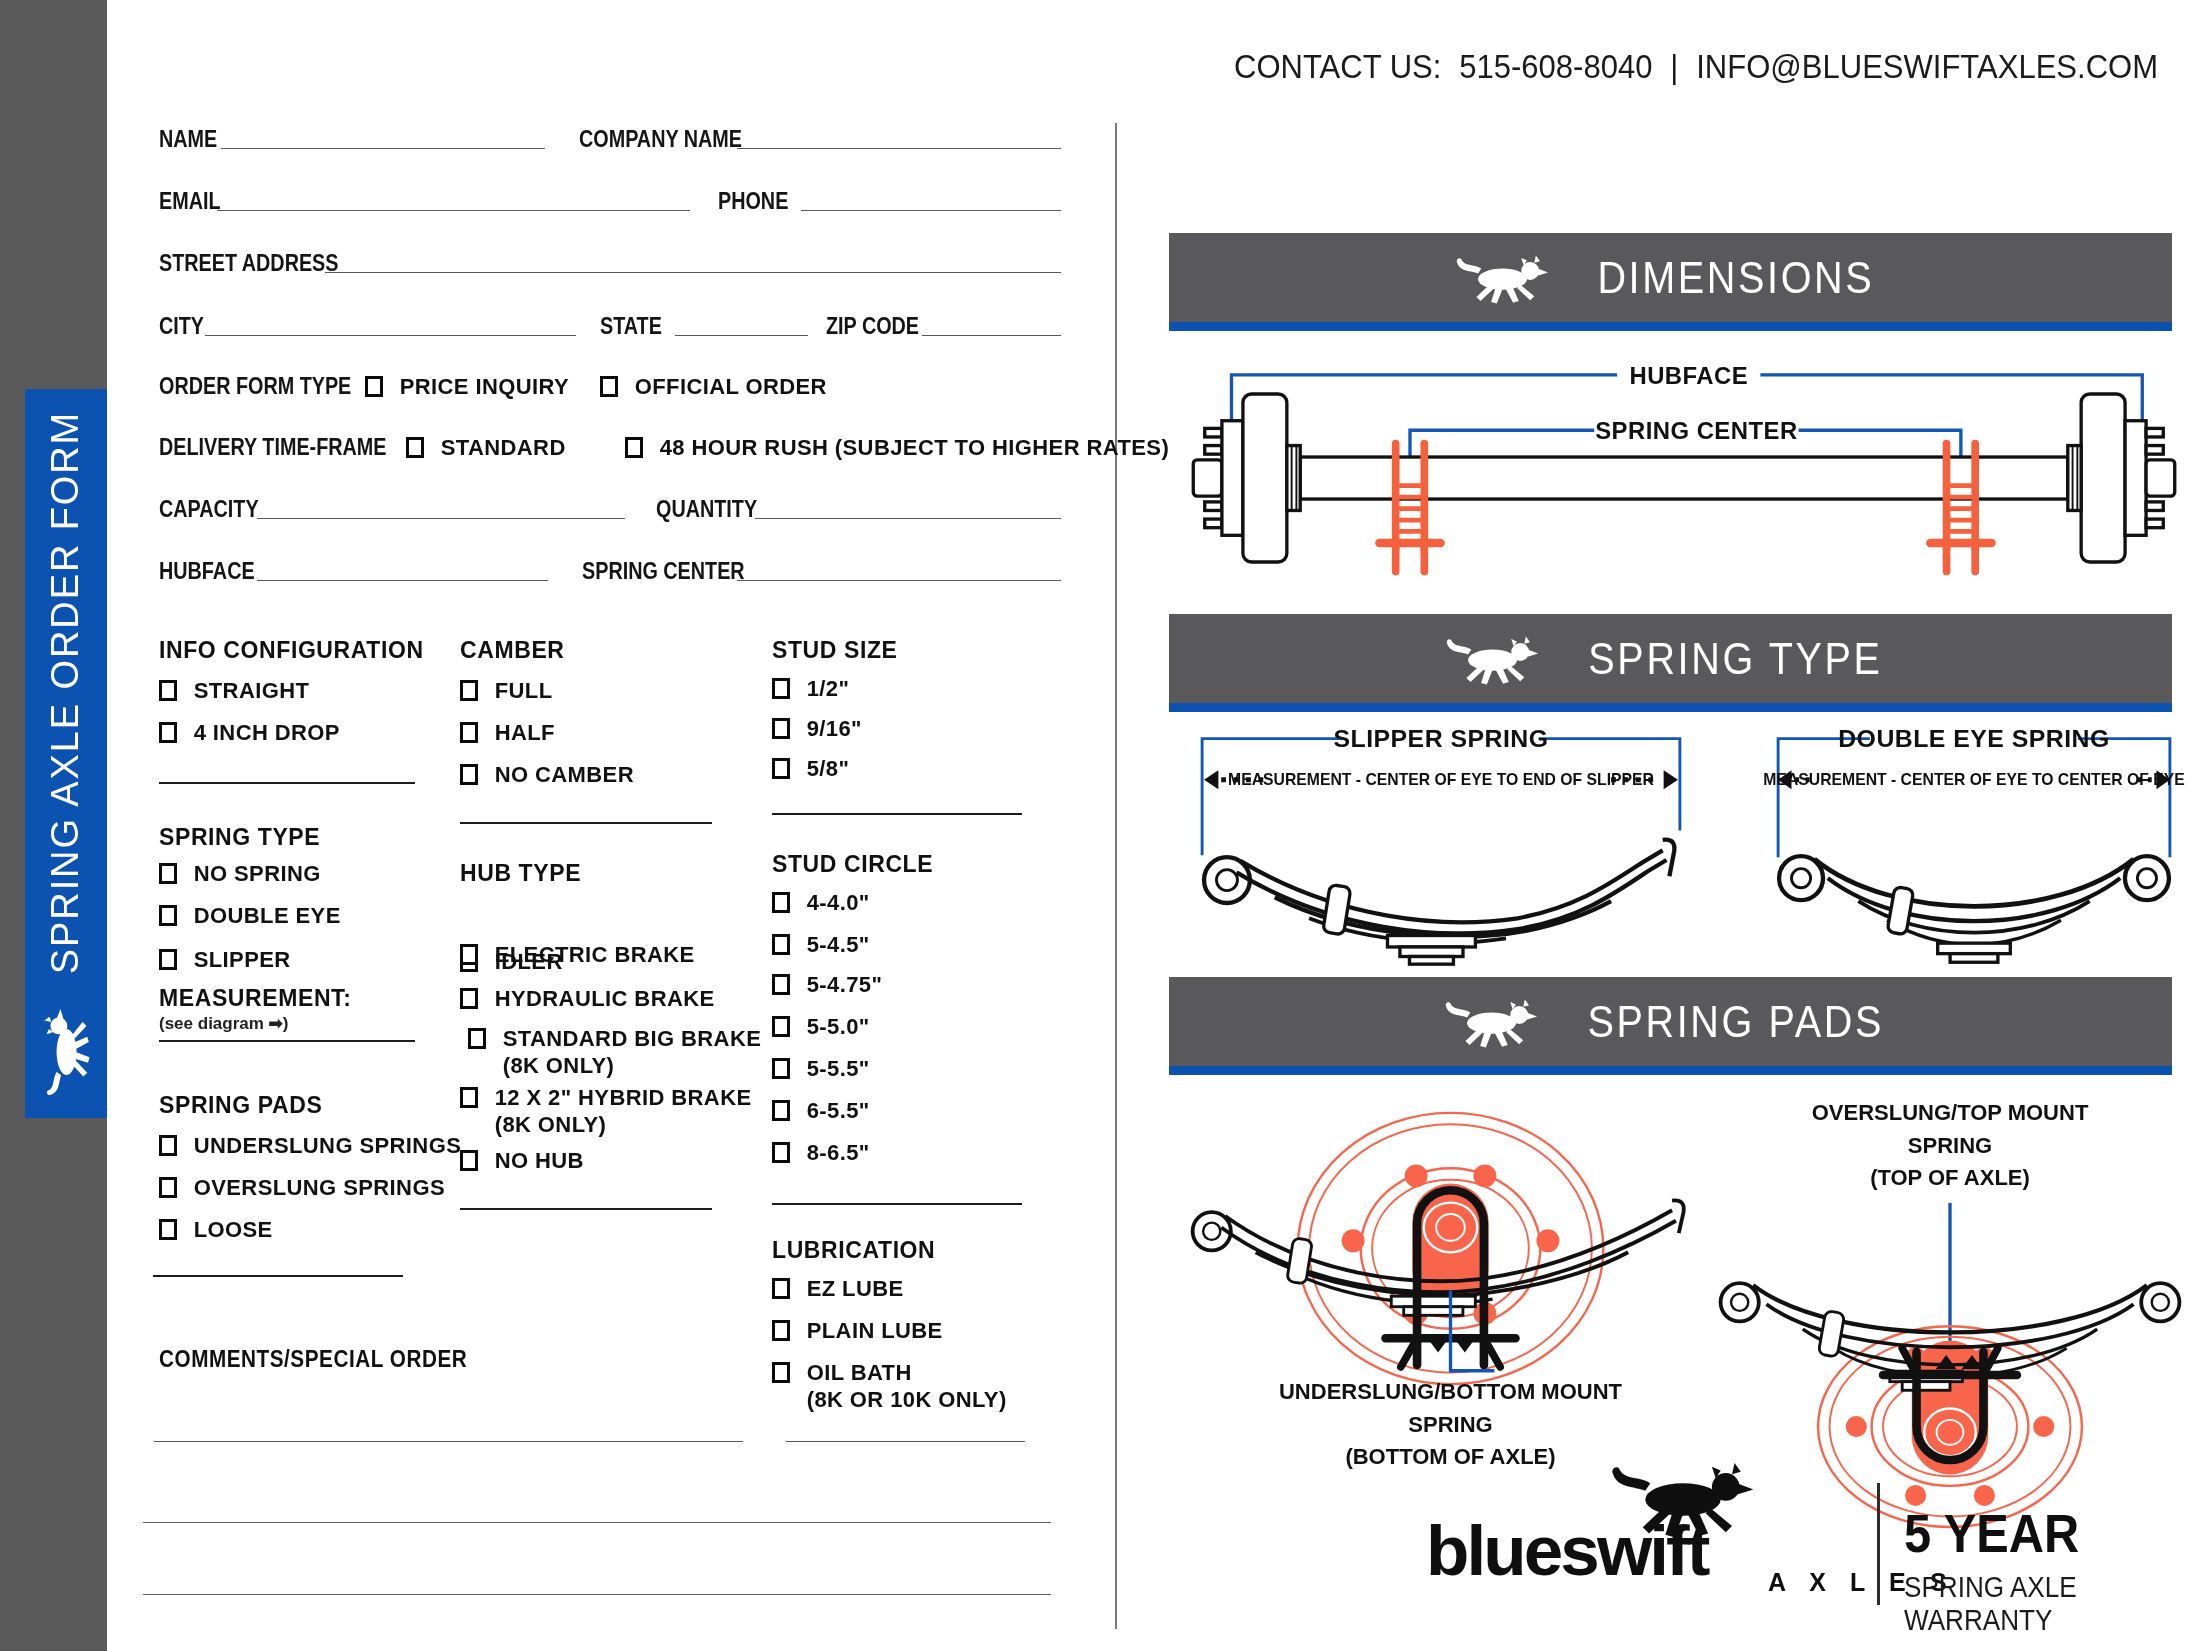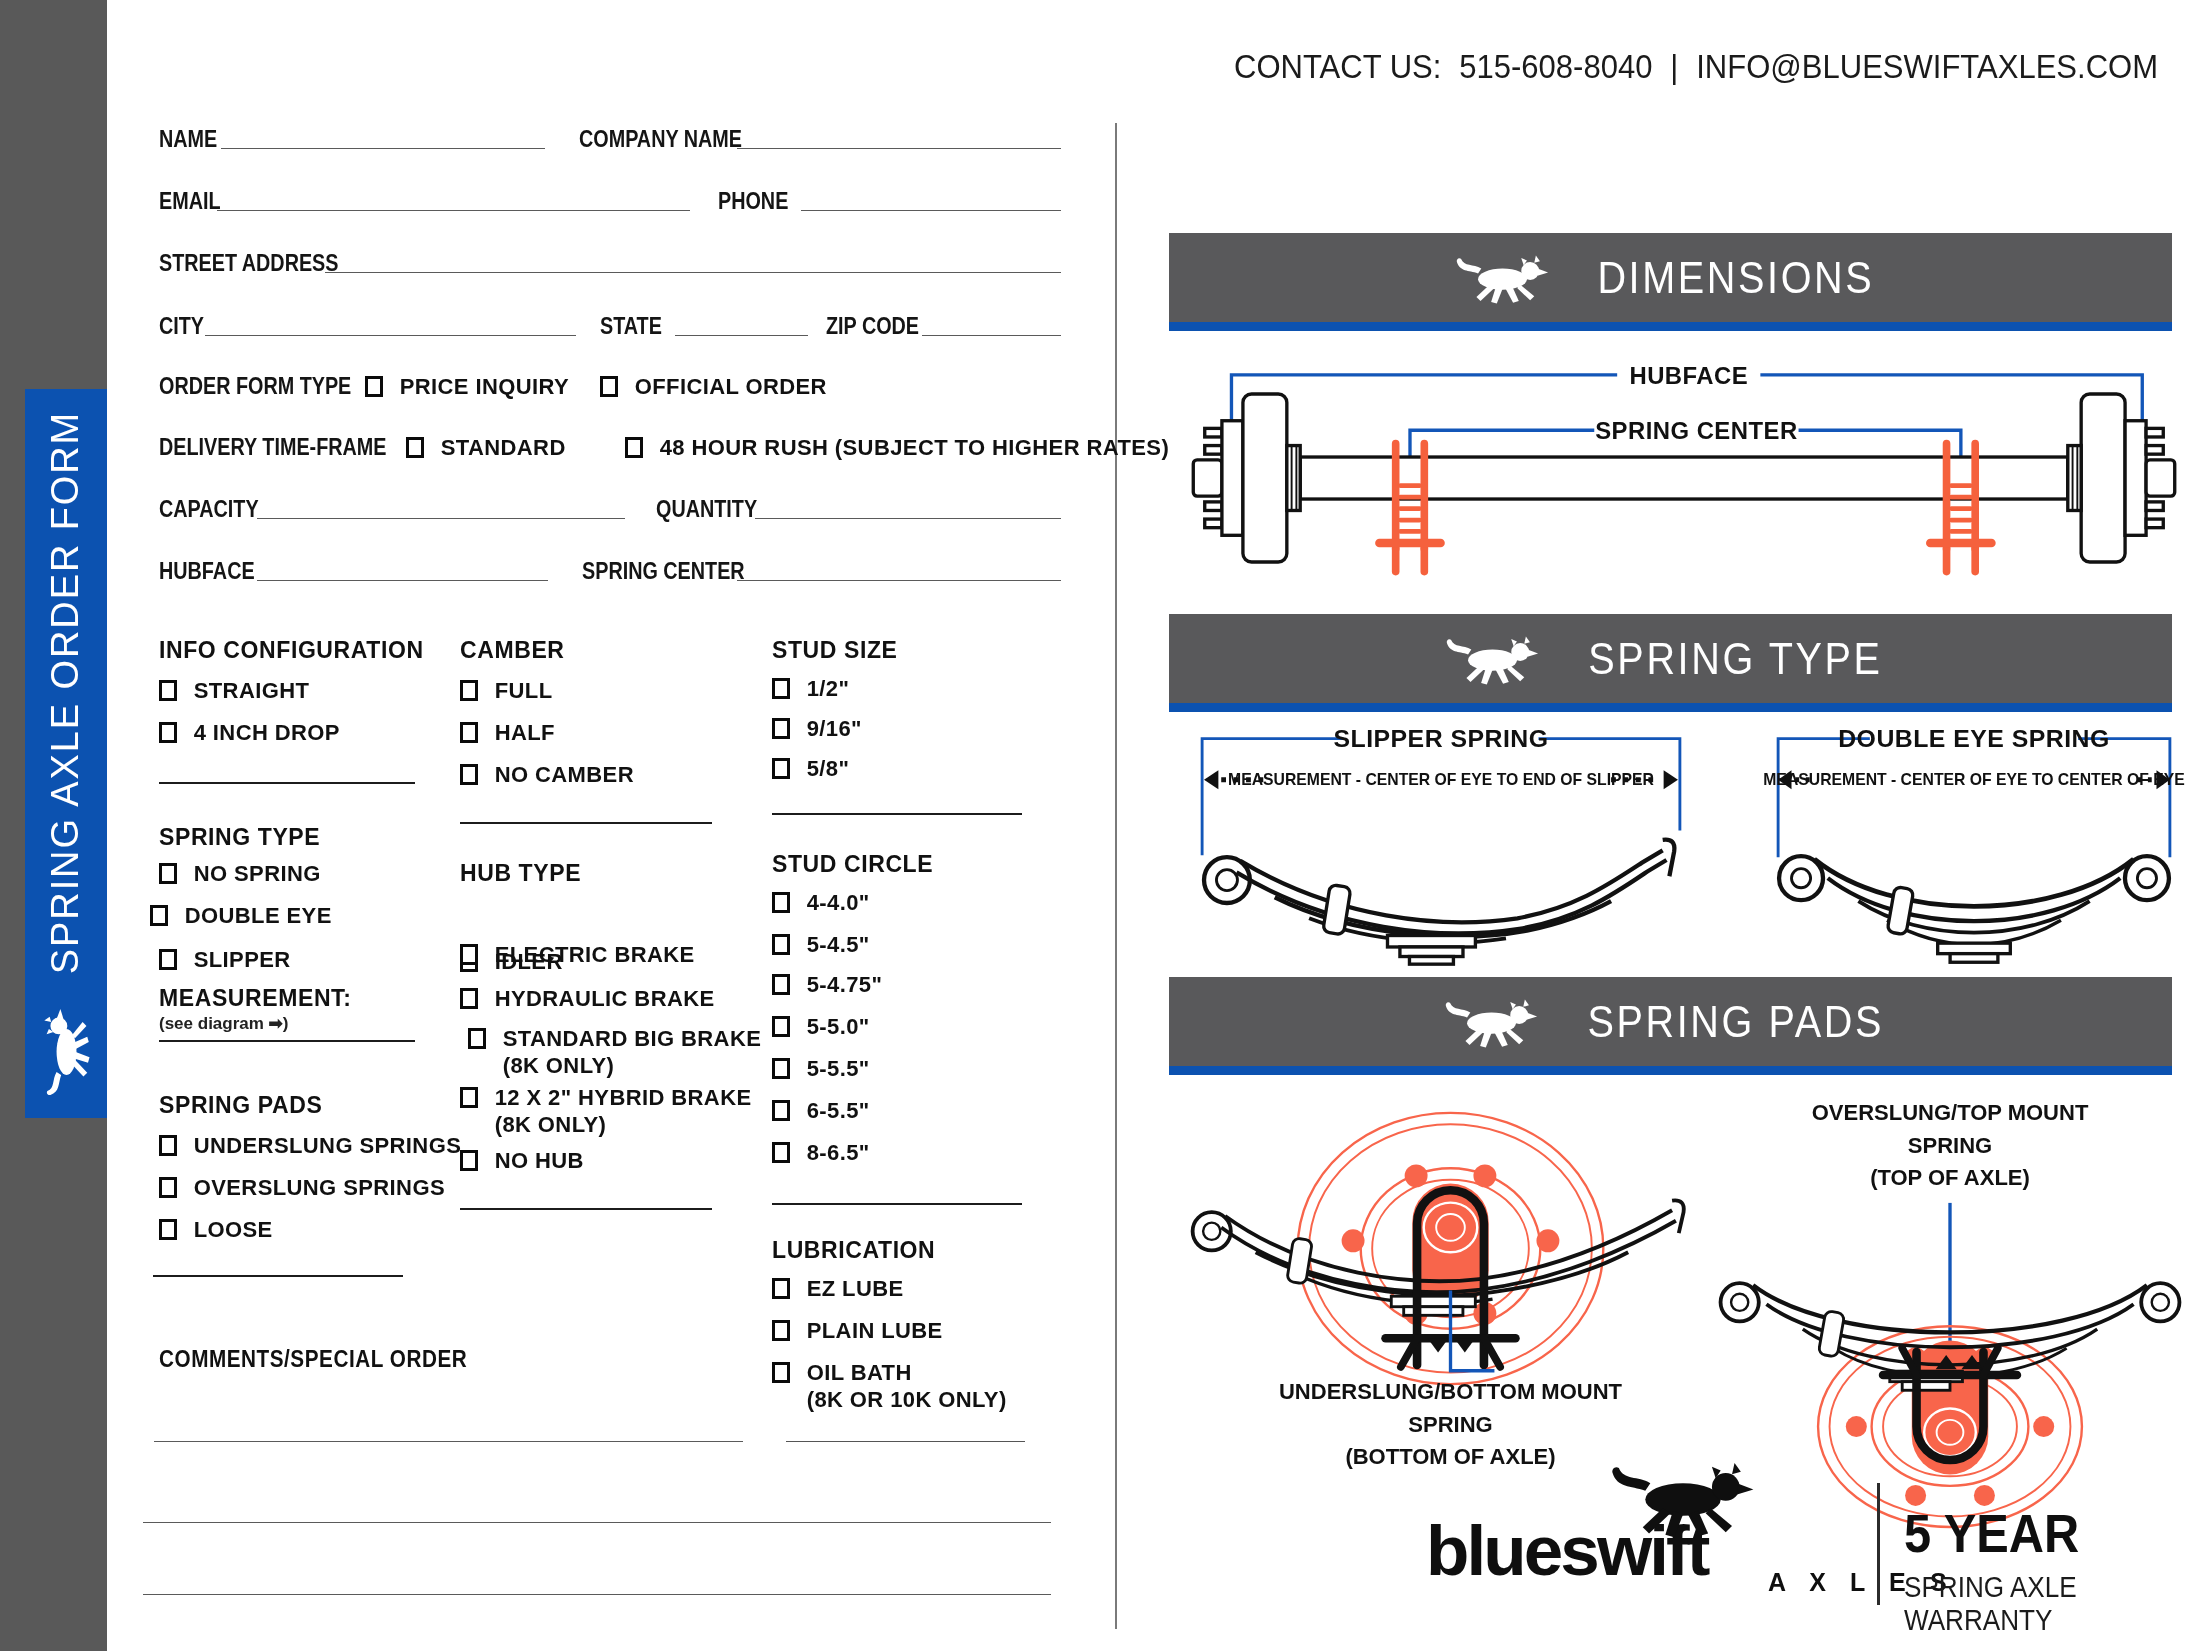--- a/index.html
+++ b/index.html
@@ -141,21 +141,21 @@
     <span class="cb"></span>
     <span class="ol">4 INCH DROP</span>
   </div>
 <div class="sep" style="left:159px;top:782px;width:256px"></div>
 
 <div class="grp-title" style="left:159px;top:824px">SPRING TYPE</div>
 <div class="opt" style="left:159px;top:860px">
     <span class="cb"></span>
     <span class="ol">NO SPRING</span>
   </div>
-<div class="opt" style="left:150px;top:902px">
+<div class="opt" style="left:159px;top:902px">
     <span class="cb"></span>
     <span class="ol">DOUBLE EYE</span>
   </div>
 <div class="opt" style="left:159px;top:946px">
     <span class="cb"></span>
     <span class="ol">SLIPPER</span>
   </div>
 <div class="grp-title" style="left:159px;top:985px">MEASUREMENT:</div>
 <div class="note" style="left:159px;top:1013px">(see diagram ➡)</div>
 <div class="sep" style="left:159px;top:1040px;width:256px"></div>

